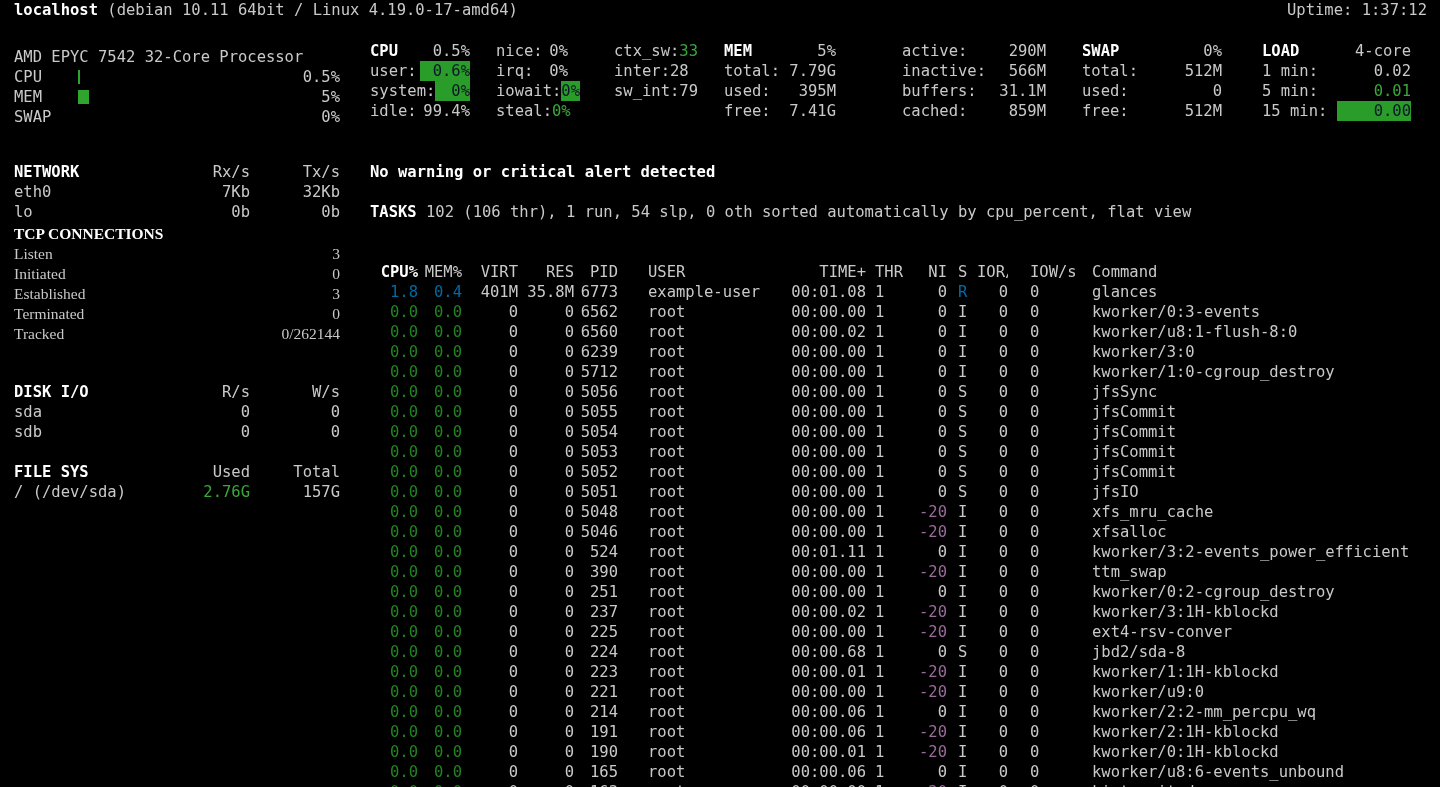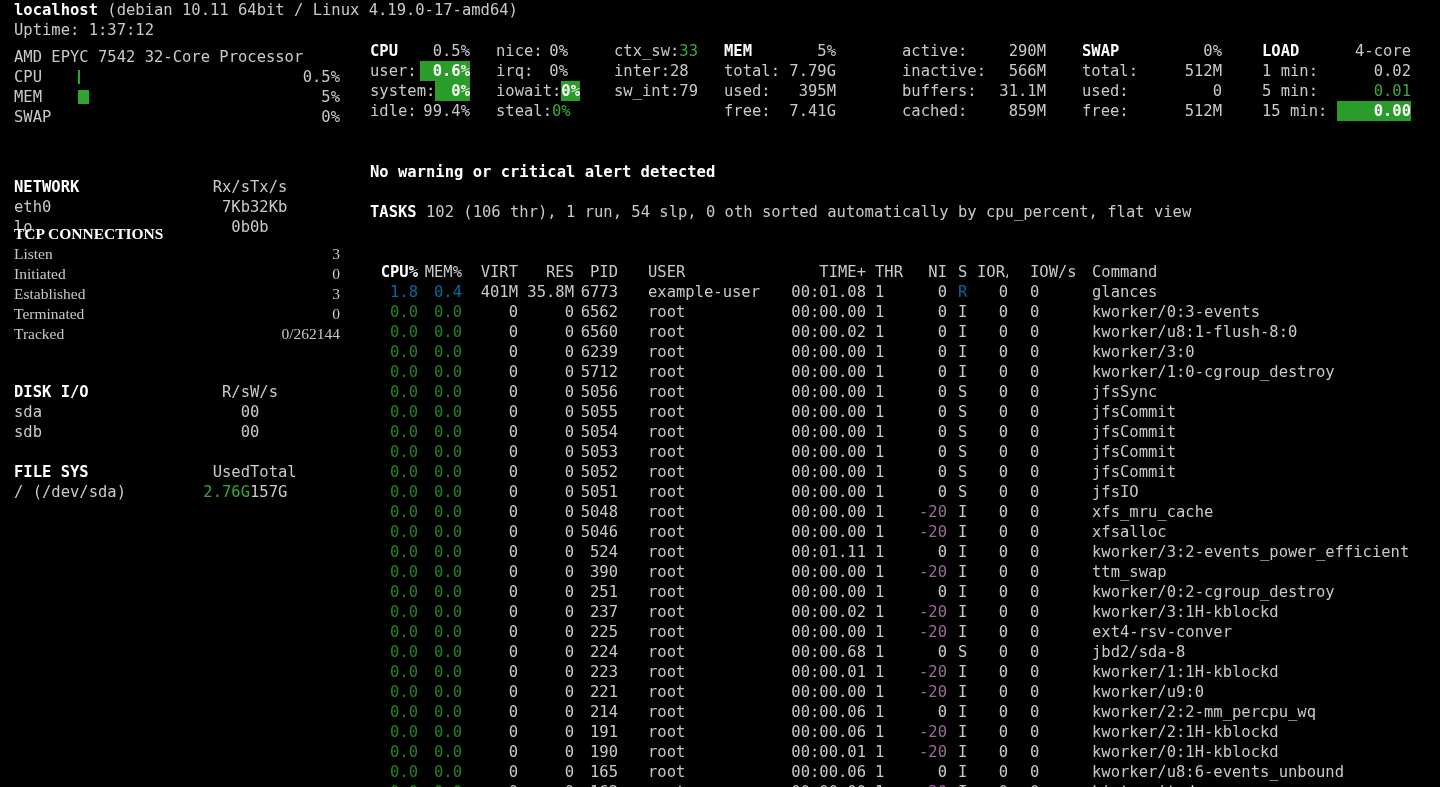--- a/index.html
+++ b/index.html
@@ -8,32 +8,32 @@
     font-family:"DejaVu Sans Mono","Liberation Mono",monospace;
     font-size:15.5px;line-height:20px;color:#c9c9c9;
     -webkit-font-smoothing:antialiased;
   }
   .abs{position:absolute;}
   .b{color:#fff;font-weight:bold;}
   .g{color:#39a839;}
   .gdim{color:#218421;}
   .gok{color:#0369a1;}
   .p{color:#9b6a9b;}
-  .ok{background:#2a9c2a;color:#ffffff;font-weight:bold;}
+  .ok{background:#2a9c2a;color:#0f172a;font-weight:normal;}
   .w37{display:inline-block;width:37px;text-align:right;flex:none;}
   .w20{display:inline-block;width:20px;text-align:right;flex:none;}
   .w66{display:inline-block;width:66px;text-align:right;flex:none;}
   
-  #topbar{left:14px;top:0;right:13px;display:flex;justify-content:space-between;height:20px;flex-direction:column;}
+  #topbar{left:14px;top:0;right:13px;display:flex;justify-content:space-between;height:20px;}
   
   .kv-row{display:flex;height:20px;}
   .kv-row .lab{flex:1;white-space:pre;}
   .kv-row .val{flex:1;text-align:right;white-space:pre;}
   .kv-row .c2{width:90px;text-align:right;flex:none;white-space:pre;}
-  .kv-row .c3{width:90px;flex:none;white-space:pre;}
+  .kv-row .c3{width:90px;text-align:right;flex:none;white-space:pre;}
   
   .ql{display:flex;height:20px;}
   .ql-lab{width:64px;flex:none;}
   .ql-bar{flex:1;position:relative;align-self:center;height:14px;}
   .ql-bar .fill{display:block;height:14px;width:0;background:#2fa52f;}
   .ql-val{width:60px;flex:none;text-align:right;}
   
   #ptable{left:380px;top:262px;right:0;}
   .prow{display:grid;grid-template-columns:38px 44px 56px 56px 44px 164px 84px 50px 31px 30px 31px 84px auto;height:20px;}
   .pc{white-space:pre;overflow:hidden;}
@@ -196,21 +196,21 @@
       <div class="kv-row">
         <span class="lab ">5 min:</span>
         <span class="val g">0.01</span>
       </div>
       <div class="kv-row">
         <span class="lab ">15 min:</span>
         <span class="val ok w66">0.00</span>
       </div>
     </div>
 
-  <div class="abs" style="left:14px;top:177px;width:326px;">
+  <div class="abs" style="left:14px;top:162px;width:326px;">
       <div class="kv-row">
         <span class="lab b">NETWORK</span>
         <span class="c2 ">Rx/s</span>
         <span class="c3 ">Tx/s</span>
       </div>
       <div class="kv-row">
         <span class="lab ">eth0</span>
         <span class="c2 ">7Kb</span>
         <span class="c3 ">32Kb</span>
       </div>

